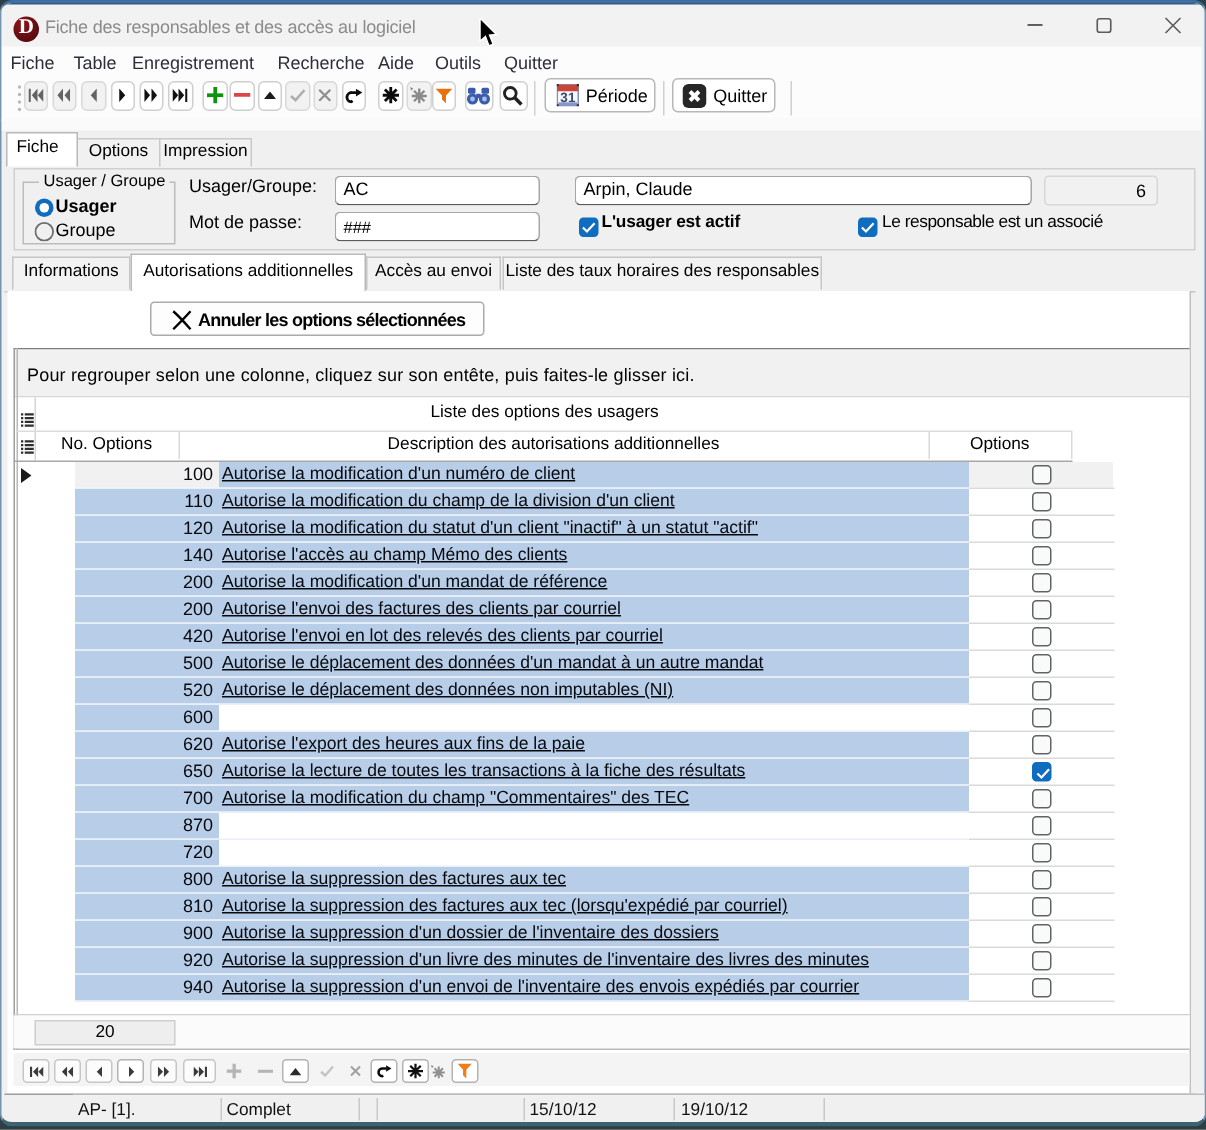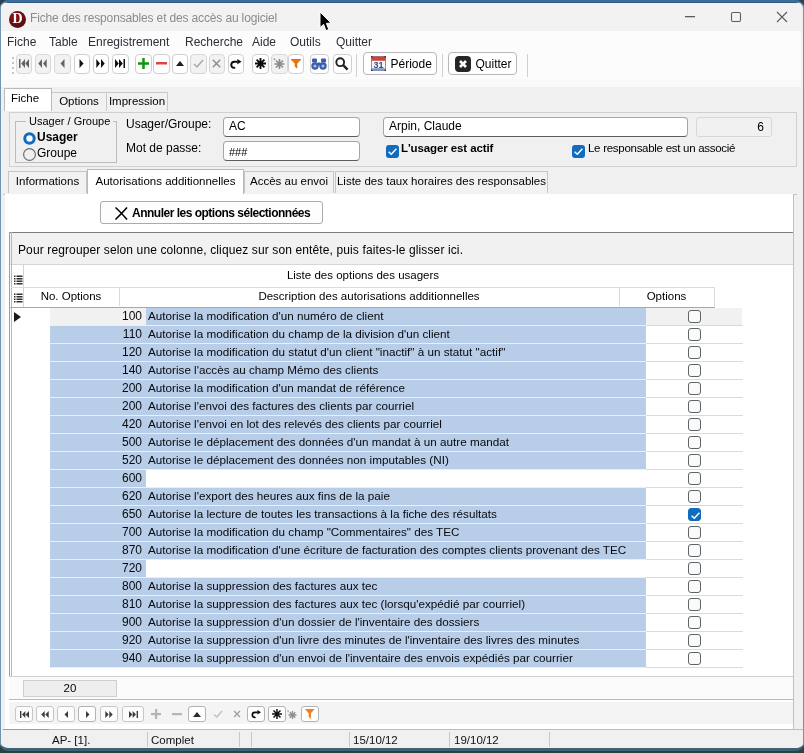--- a/index.html
+++ b/index.html
@@ -36,21 +36,21 @@
 .cb svg { position:absolute; left:1px; top:1px; }
 
 .tab2 { position:absolute; font-size:11.5px; color:#000; text-align:center; background:#f2f2f2; border:1px solid #c6c6c6; border-bottom:none; }
 #content { position:absolute; left:4px; top:192px; width:789px; height:535px; background:#fff; }
 
 #grid { }
 .hdrtxt { position:absolute; font-size:11.5px; color:#000; }
 .gcb { width:13px; height:13px; border:1px solid #5e6366; border-radius:3px; background:#fafafa; }
 .row { position:absolute; left:10px; height:16px;margin-left:27px; }
 .cno { position:absolute; left:12px; top:0; width:96px; height:17px; background:#b8cde7; font-size:12px; color:#06090e; text-align:right; padding:0.5px 4px 0 0; }
-.cds { position:absolute; left:108px; top:0; width:500px; height:17px; background:#b8cde7; font-size:11.7px; color:#06090e; padding:1px 0 0 2px; white-space:nowrap; overflow:hidden; }
+.cds { position:absolute; left:108px; top:0; width:500px; height:17px; background:#b8cde7; font-size:11.7px; color:#06090e; padding:1px 0 0 2px; white-space:nowrap; overflow:hidden;text-decoration:underline; }
 .cop { position:absolute; left:608px; top:0; width:96px; height:17px; background:#fff; }
 .cop { display:flex; align-items:center; justify-content:center; }
 .s1 { position:absolute; left:12px; top:17px; width:596px; height:1px; background:#e9eff7; }
 .s2 { position:absolute; left:608px; top:17px; width:97px; height:1px; background:#dadada; }
 .gcb.checked { background:#0f6cbe; border-color:#0f6cbe; }
 .row { width:705px; }
 
 .nbtn { position:absolute; width:18px; height:16px; border-radius:3px; display:flex; align-items:center; justify-content:center; }
 #statusbar { position:absolute; left:0; top:727px; width:800px; height:19px; background:#f0f0f0; border-top:1px solid #bdbdbd;margin-left:48px; }
 .sdiv { position:absolute; top:2px; height:15px; width:1px; background:#c8c8c8; }
@@ -448,21 +448,20 @@
           <div class="cno" style="">700</div>
           <div class="cds">Autorise la modification du champ "Commentaires" des TEC</div>
           <div class="cop" style="">
             <div class="gcb"></div>
           </div>
           <i class="s1"></i>
           <i class="s2"></i>
         </div>
     <div class="row" style="top:540px">
           <div class="cno" style="">870</div>
-          <div class="cds">Autorise la modification d'une écriture de facturation des comptes clients provenant des TEC</div>
           <div class="cop" style="">
             <div class="gcb"></div>
           </div>
           <i class="s1"></i>
           <i class="s2"></i>
         </div>
     <div class="row" style="top:558px">
           <div class="cno" style="">720</div>
           <div class="cop" style="">
             <div class="gcb"></div>

